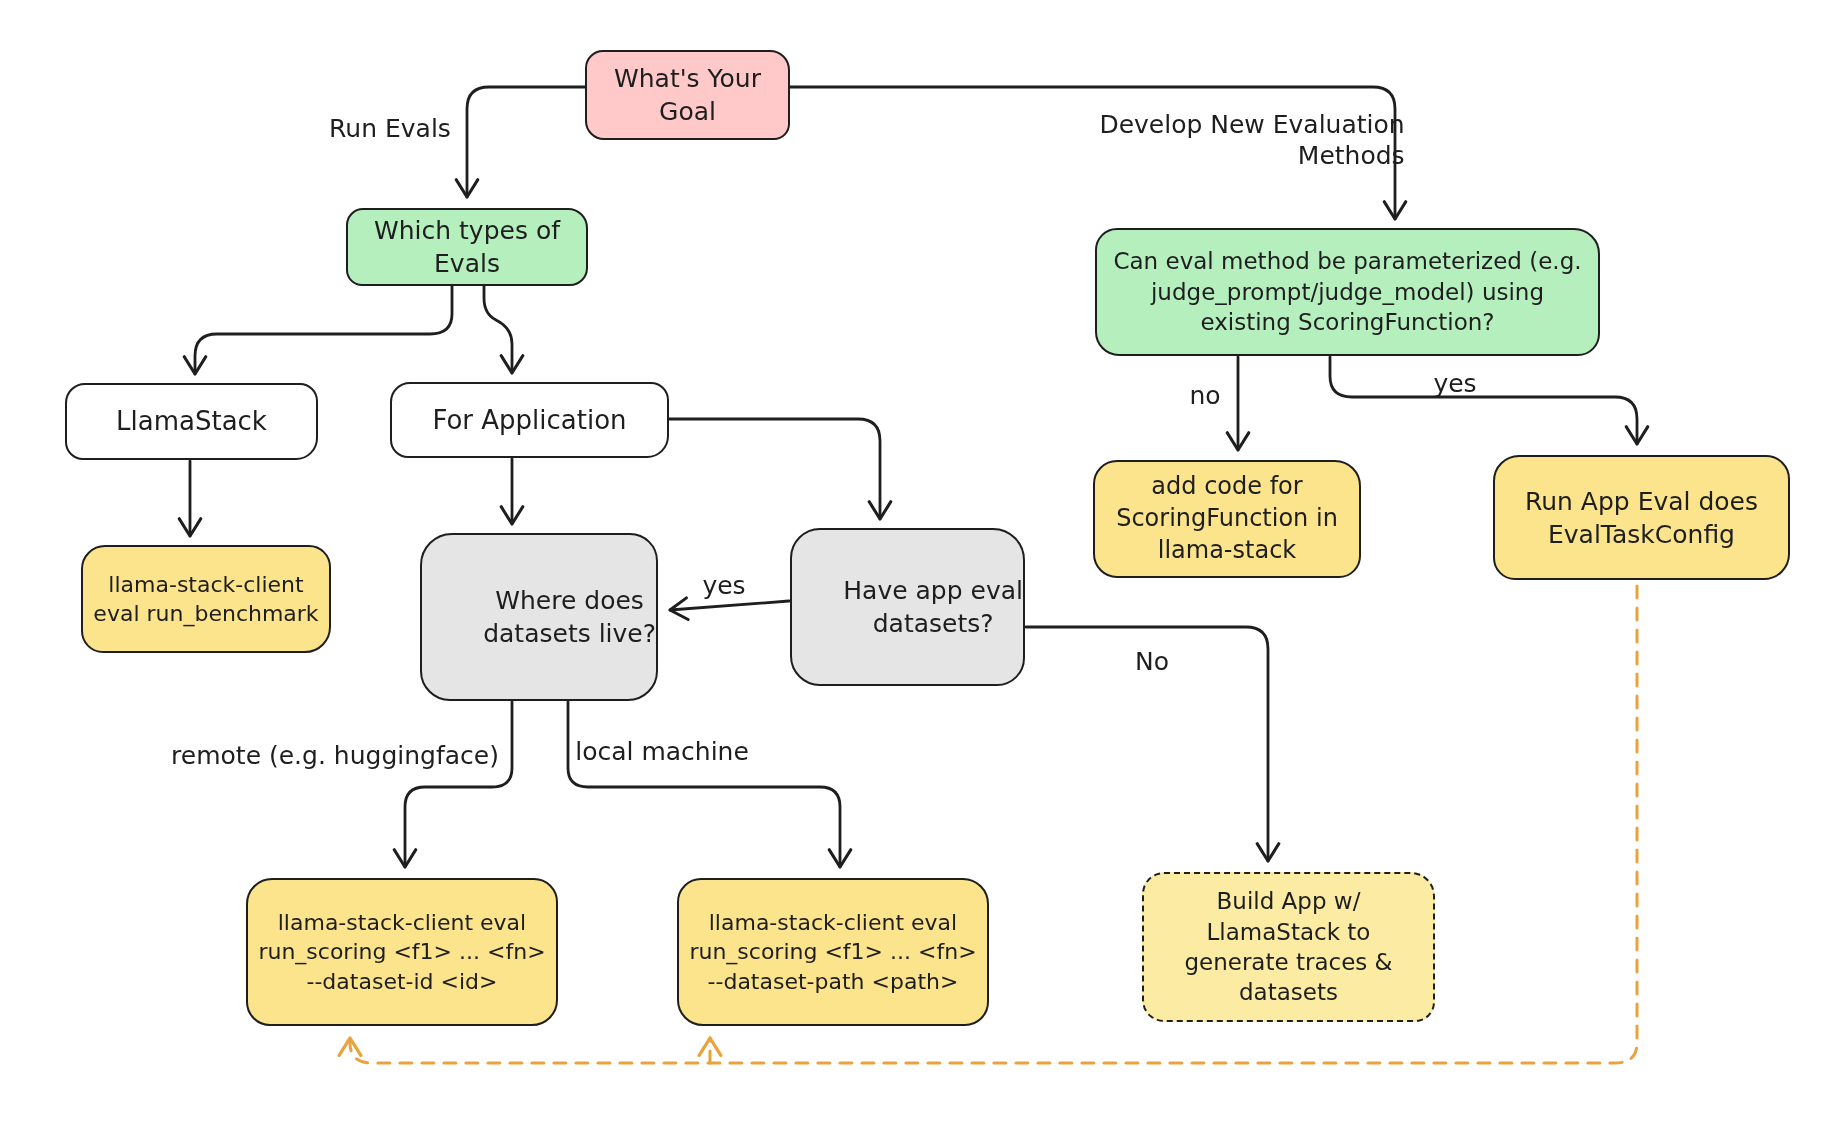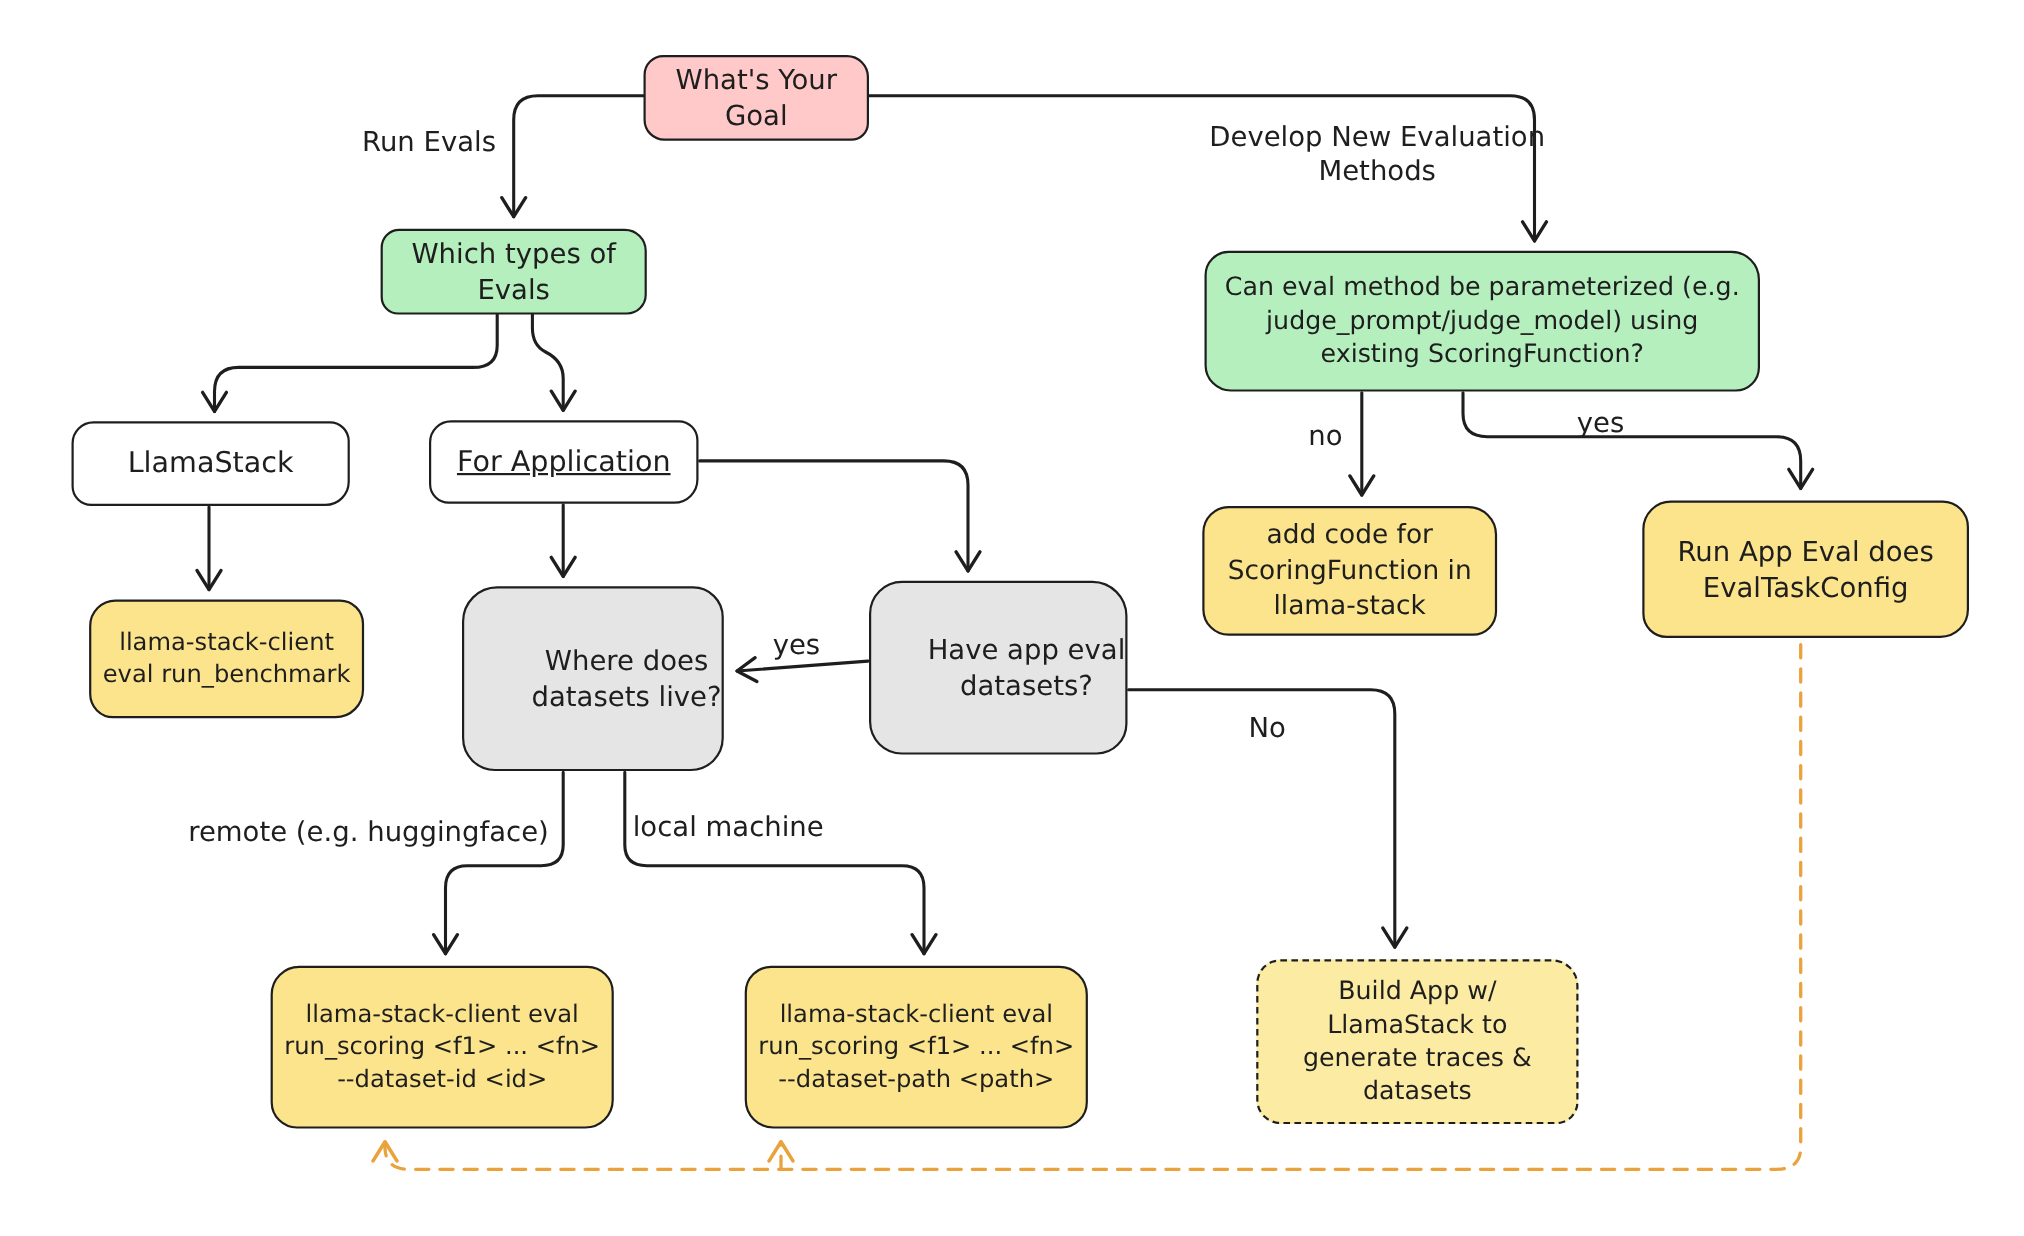--- a/index.html
+++ b/index.html
@@ -16,21 +16,21 @@
   }
   .node span{white-space:pre-line;}
   .pink{background:#ffc9c9;}
   .green{background:#b5efbe;}
   .yellow{background:#fbe48c;}
   .blue{background:#e5e5e5;justify-content:flex-end;}
   .white{background:#ffffff;}
   .dashedbox{border-style:dashed;border-width:2.8px;background:#fceca3;}
   .elabel{
     position:absolute;transform:translate(-50%,-50%);
-    font-size:25px;line-height:1.25;text-align:center;white-space:pre-line;
+    font-size:25px;line-height:1.25;text-align:right;white-space:pre-line;
   }
 </style>
 </head>
 <body>
 
 <div class="canvas">
 
   <svg class="edges" viewBox="0 0 1840 1124">
     <defs>
       <marker id="arrow-black" markerUnits="userSpaceOnUse" markerWidth="26" markerHeight="26" viewBox="0 0 24 24" refX="20" refY="12" orient="auto">
@@ -56,41 +56,41 @@
       <path d="M 1238 357 L 1238 450" marker-end="url(#arrow-black)"></path>
       <path d="M 1330 357 L 1330 376 Q 1330 397 1352 397 L 1615 397 Q 1637 397 1637 419 L 1637 444" marker-end="url(#arrow-black)"></path>
     </g>
 
     <g fill="none" stroke="#e9a23c" stroke-width="3" stroke-linecap="round" stroke-linejoin="round" stroke-dasharray="12 10">
       <path d="M 1637 586 L 1637 1043 Q 1637 1063 1615 1063 L 372 1063 Q 350 1063 350 1043 L 350 1038" marker-end="url(#arrow-orange)"></path>
       <path d="M 710 1063 L 710 1038" marker-end="url(#arrow-orange)"></path>
     </g>
   </svg>
 
-  <div class="node pink" style="left:585px;top:50px;width:205px;height:78px;border-radius:18px 20px 16px 19px;">
+  <div class="node pink" style="left:585px;top:50px;width:205px;height:90px;border-radius:18px 20px 16px 19px;">
     <span>What's Your
 Goal</span>
   </div>
 
   <div class="node green" style="left:346px;top:208px;width:242px;height:78px;border-radius:17px 20px 18px 16px;">
     <span>Which types of
 Evals</span>
   </div>
 
   <div class="node green" style="left:1095px;top:228px;width:505px;height:128px;border-radius:22px 26px 22px 24px;font-size:23px;">
     <span>Can eval method be parameterized (e.g.
 judge_prompt/judge_model) using
 existing ScoringFunction?</span>
   </div>
 
   <div class="node white" style="left:65px;top:383px;width:253px;height:77px;border-radius:20px 18px 22px 18px;font-size:26px;">
     <span>LlamaStack</span>
   </div>
 
-  <div class="node white" style="left:390px;top:382px;width:245px;height:76px;border-radius:20px 18px 22px 18px;font-size:26px;text-decoration:underline;">
+  <div class="node white" style="left:390px;top:382px;width:279px;height:76px;border-radius:20px 18px 22px 18px;font-size:26px;">
     <span>For Application</span>
   </div>
 
   <div class="node yellow" style="left:81px;top:545px;width:250px;height:108px;border-radius:24px 22px 26px 22px;font-size:22px;">
     <span>llama-stack-client
 eval run_benchmark</span>
   </div>
 
   <div class="node blue" style="left:420px;top:533px;width:238px;height:168px;border-radius:32px 28px 30px 30px;">
     <span>Where does

